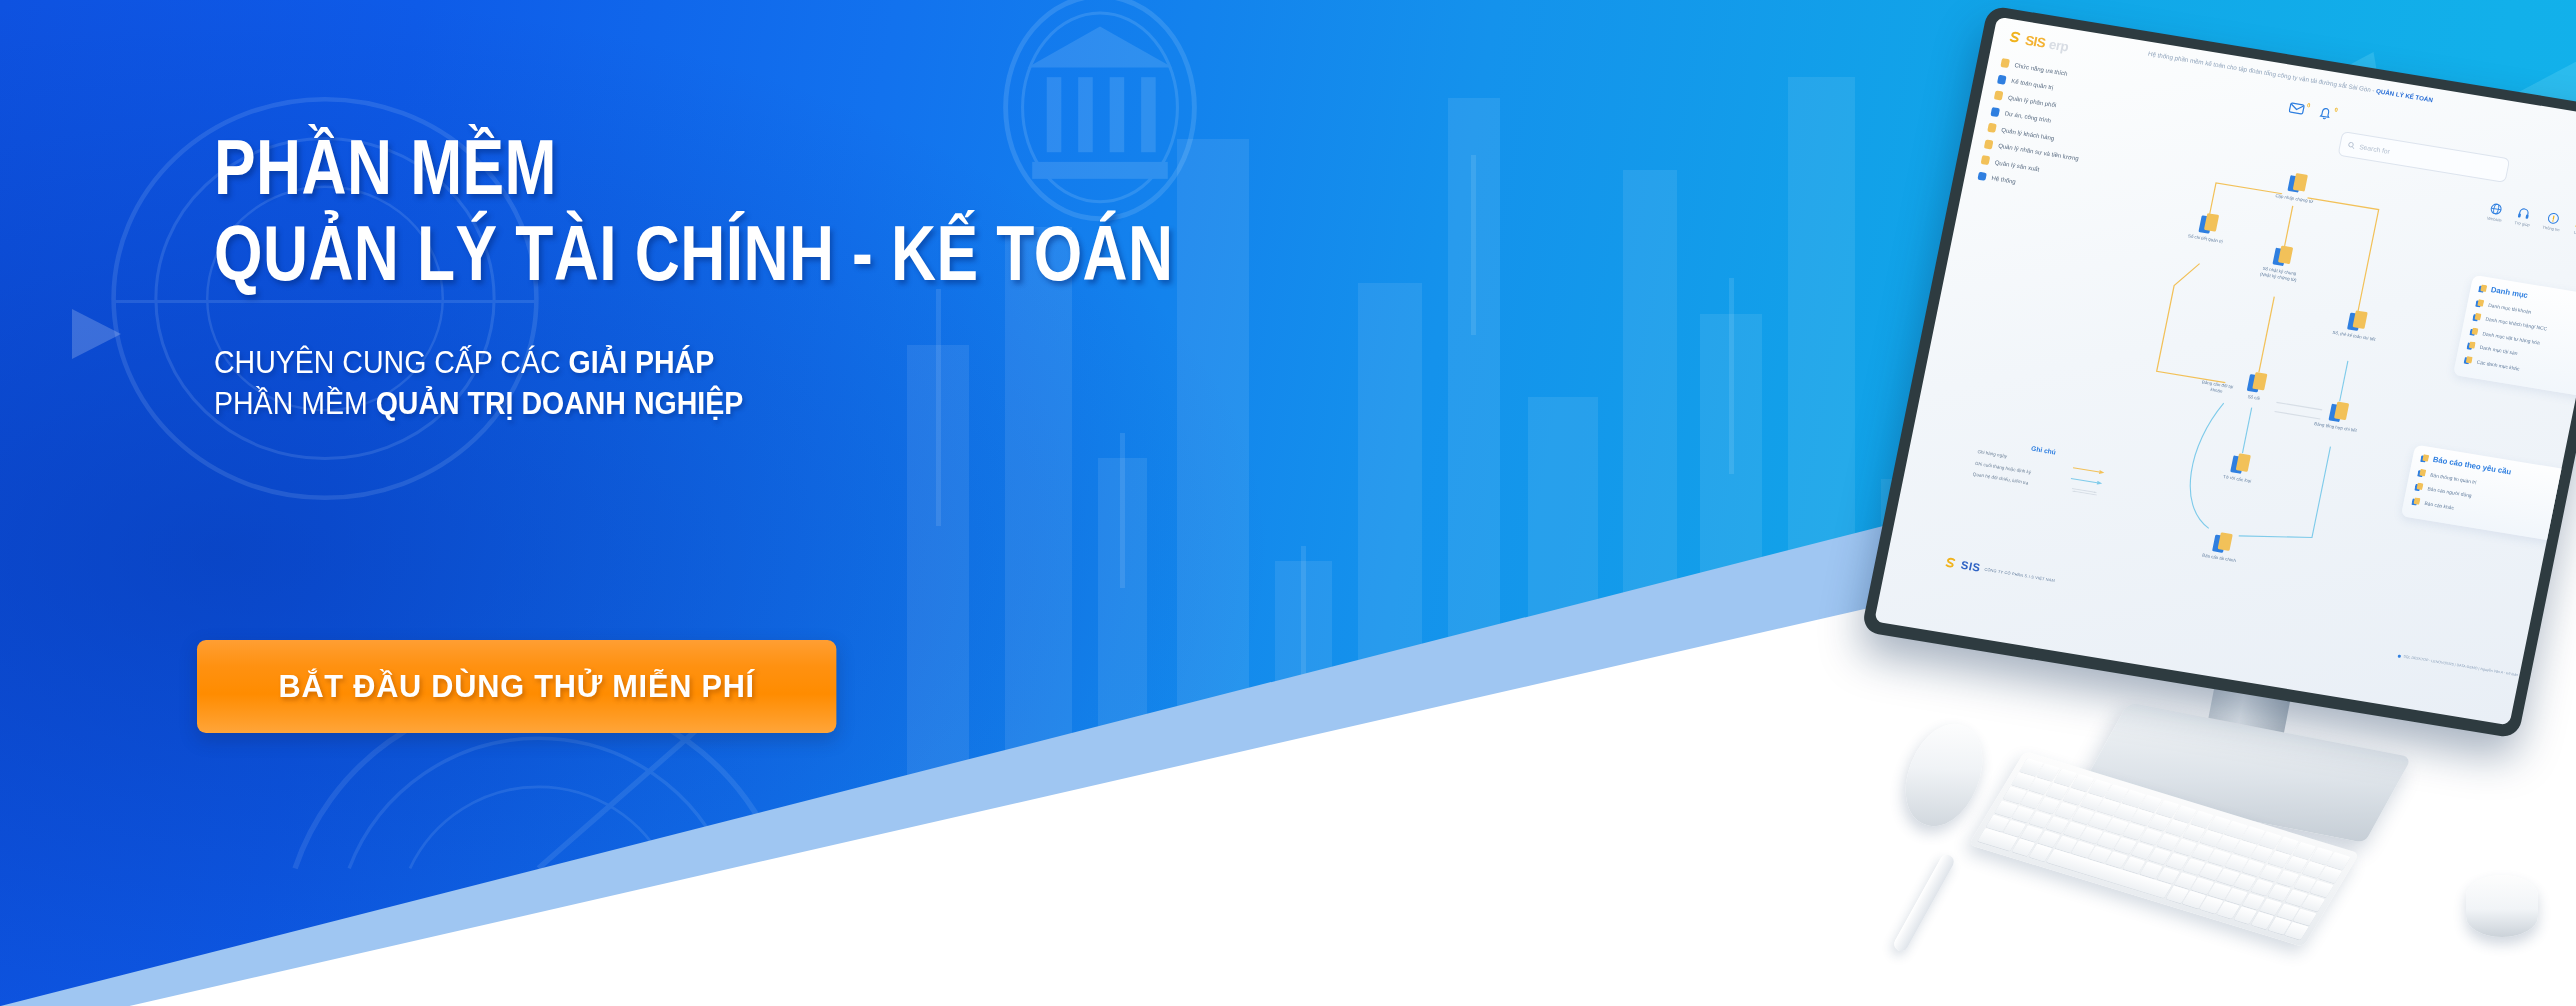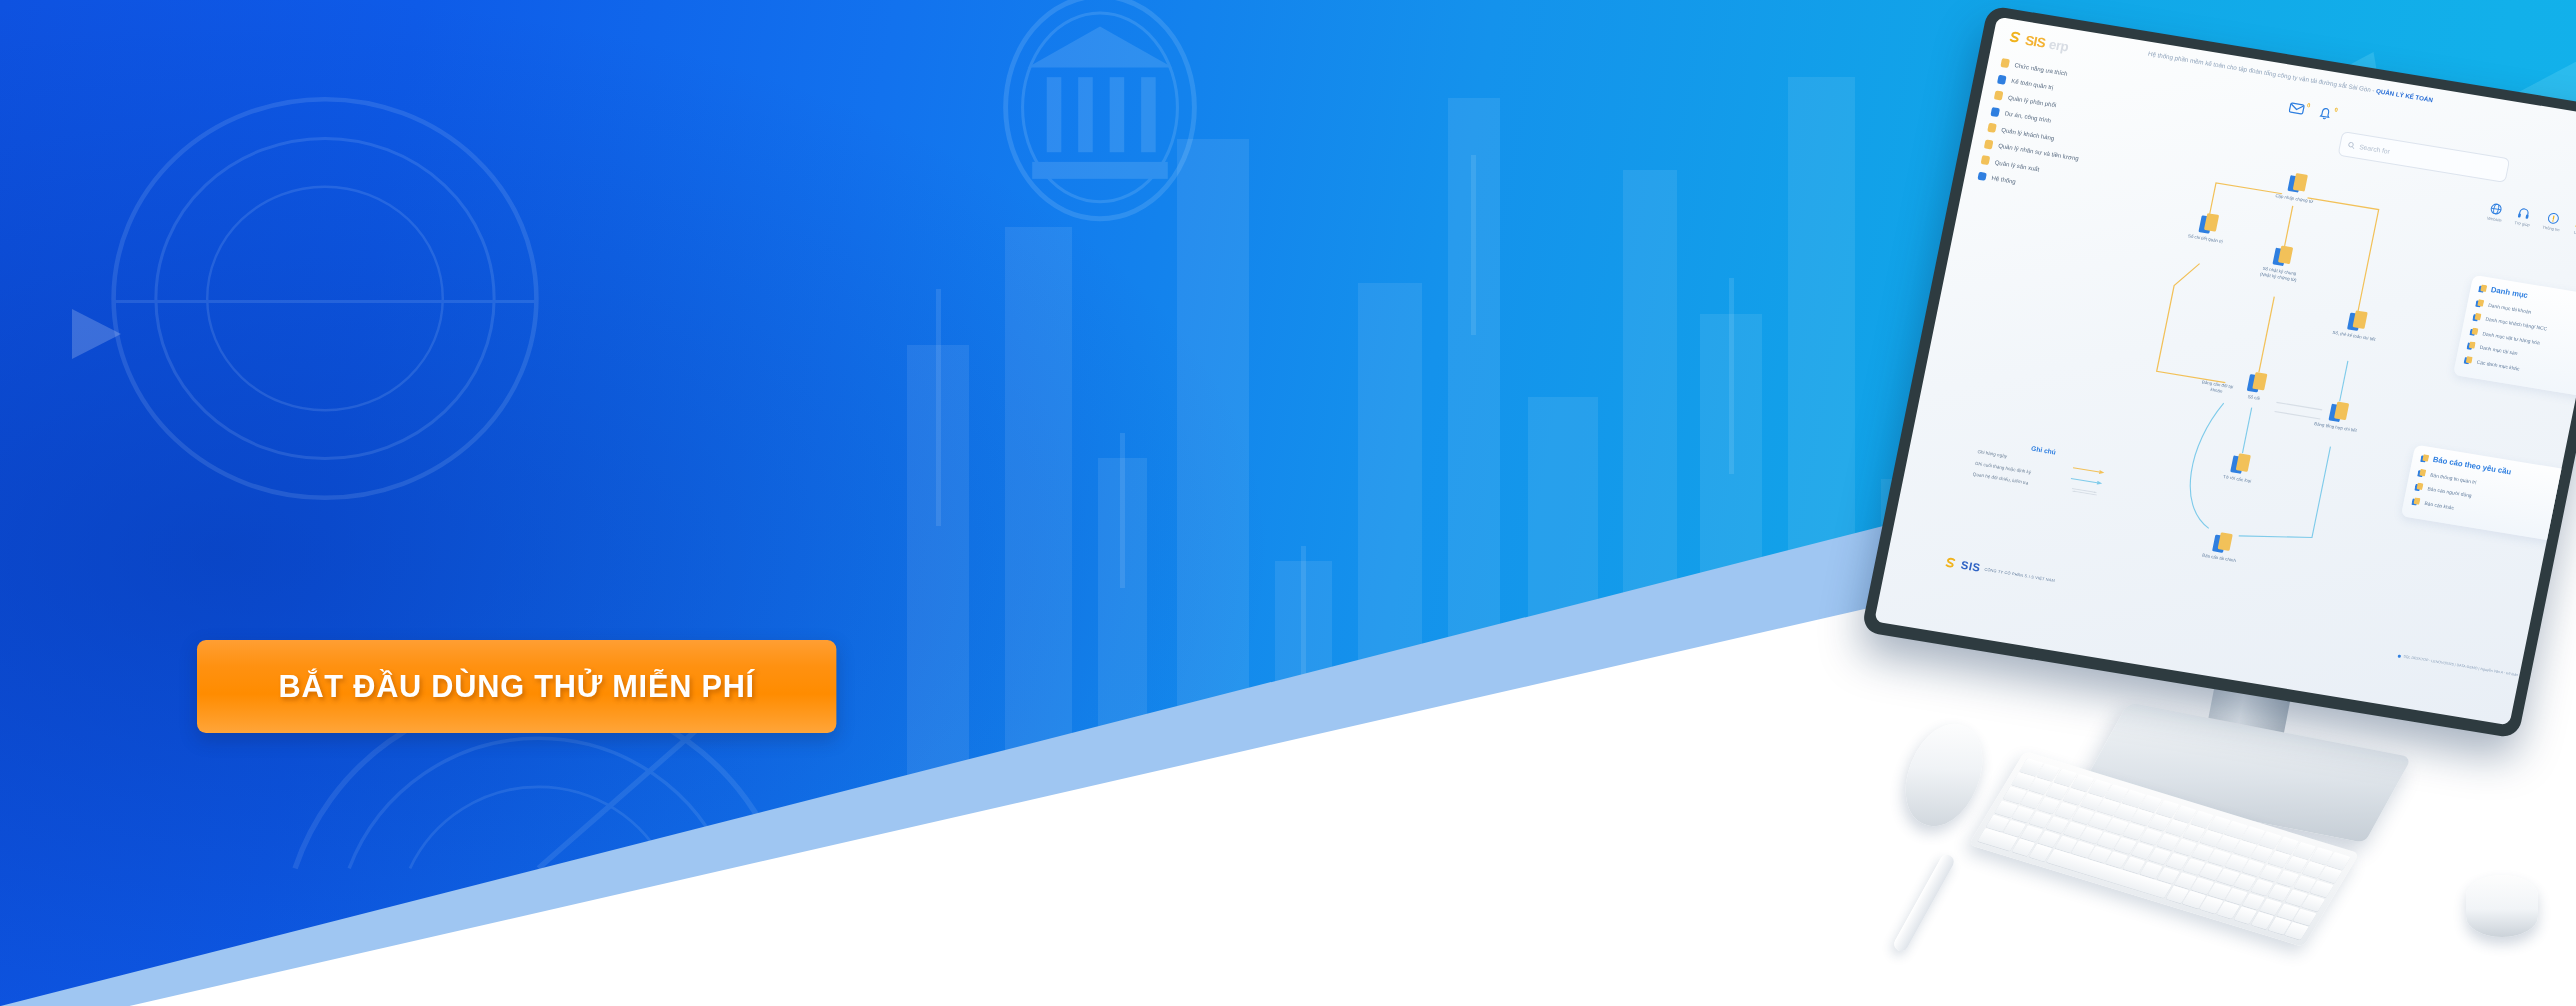--- a/index.html
+++ b/index.html
@@ -218,20 +218,34 @@
     <path d="M230,190 L230,110 L198,110 L268,14 L338,110 L306,110 L306,190 Z" fill="#67d6f7" transform="rotate(26 268 102)"></path>
   </svg>
 
   <svg class="wedge-light" viewBox="0 0 5464 1953" preserveAspectRatio="none">
     <polygon points="0,1953 5464,560 5464,1953" fill="#9FC6F2"></polygon>
   </svg>
   <svg class="wedge-white" viewBox="0 0 5464 1953" preserveAspectRatio="none">
     <polygon points="250,1953 5464,760 5464,1953" fill="#ffffff"></polygon>
   </svg>
 
+  <div class="copy">
+    <div class="h1">
+      <div class="l1">PHẦN MỀM</div>
+      <div class="l2">QUẢN LÝ TÀI CHÍNH - KẾ TOÁN</div>
+    </div>
+    <div class="sub">
+      <div>
+        <span class="thin">CHUYÊN CUNG CẤP CÁC </span><span class="bold">GIẢI PHÁP</span>
+      </div>
+      <div>
+        <span class="thin">PHẦN MỀM </span><span class="bold">QUẢN TRỊ DOANH NGHIỆP</span>
+      </div>
+    </div>
+  </div>
 
   <div class="cta">BẮT ĐẦU DÙNG THỬ MIỄN PHÍ</div>
 
   <div class="scene">
 
     <div class="mon-neck"></div>
     <div class="mon-base"></div>
 
     <div class="mon-wrap">
       <div class="mon-frame">

